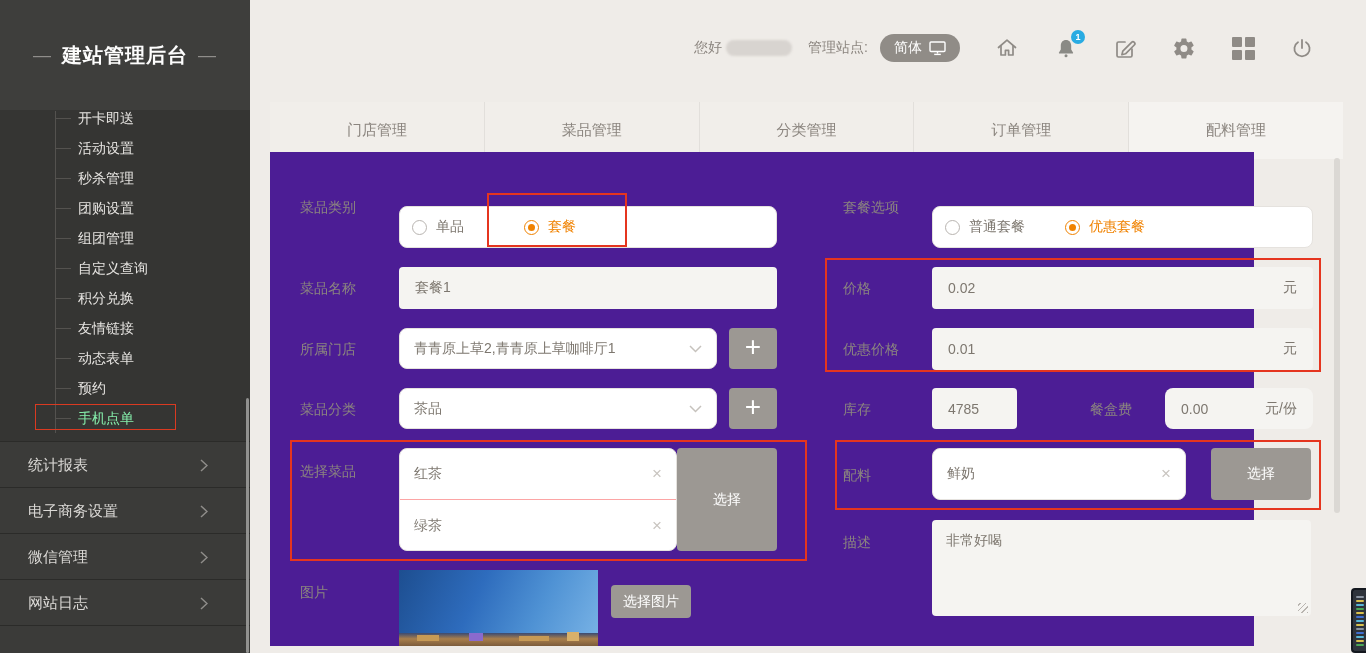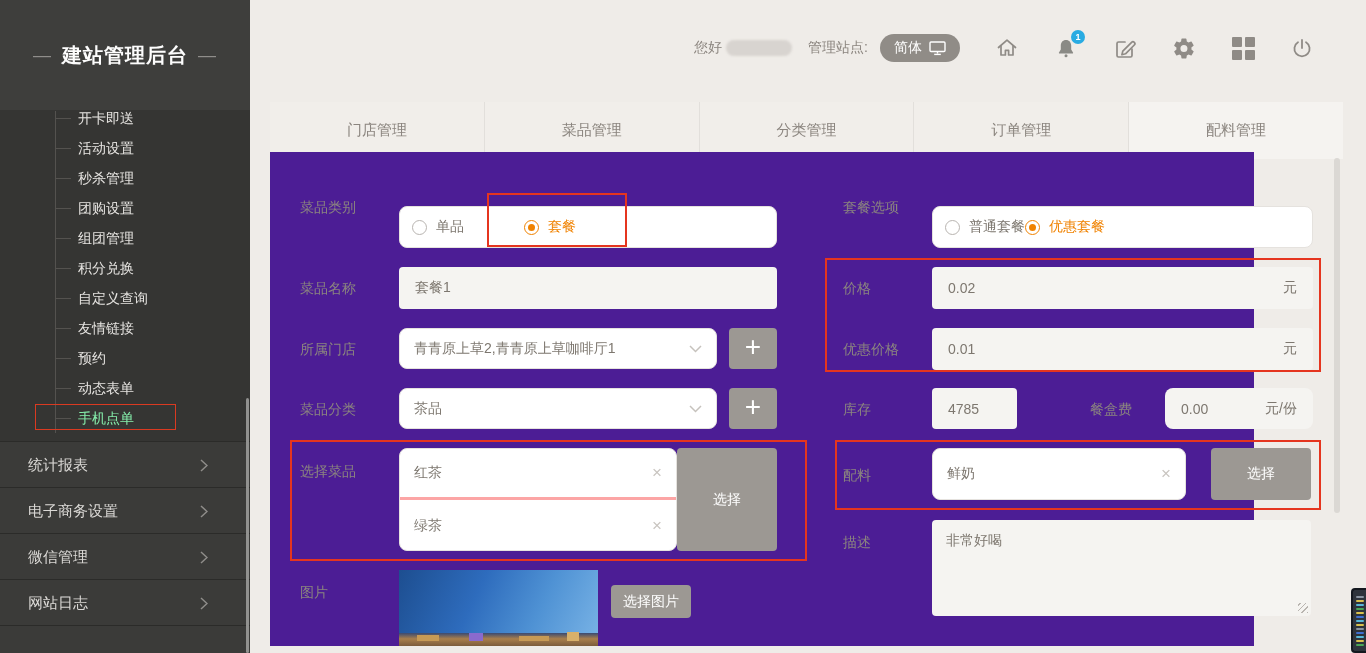--- a/index.html
+++ b/index.html
@@ -52,21 +52,21 @@
   .rdot { width:15px; height:15px; border:1px solid #b8b4b0; border-radius:50%; background:#fff; position:relative; }
   .radio.sel .rdot { border-color:#f08200; }
   .radio.sel .rdot::after { content:""; position:absolute; left:3px; top:3px; width:7px; height:7px; border-radius:50%; background:#f08200; }
   .radio span.lbl { color:#7d776f; font-size:14px; }
   .radio.sel span.lbl { color:#f08200; }
   .select { display:flex; align-items:center; padding:0 14px; color:#7d776f; font-size:14px; cursor:pointer; }
   .select .chevd { margin-left:auto; }
   .btn-grey { position:absolute; background:#9c9893; color:#fff; border:none; border-radius:4px; font-size:14px;
               display:flex; align-items:center; justify-content:center; cursor:pointer; font-family:inherit; }
   .plus { font-size:28px; font-weight:300; line-height:1; margin-top:-3px; }
-  .pick-row { height:51px; display:flex; align-items:center; padding:0 14px; color:#7d776f; font-size:14px; border-bottom:3px solid #fca5a5; }
+  .pick-row { height:51px; display:flex; align-items:center; padding:0 14px; color:#7d776f; font-size:14px; border-bottom:1px solid #fca5a5; }
   .pick-row:last-child { border-bottom:none; }
   .x-icon { margin-left:auto; color:#c9c5c0; font-size:17px; cursor:pointer; }
   .annotation { position:absolute; border:2px solid #e5351f; z-index:4; pointer-events:none; }
   .photo { position:absolute; left:129px; top:418px; width:199px; height:76px; overflow:hidden;
            background:linear-gradient(115deg,#1d4e90 0%,#2e6cbd 38%,#4f92d4 68%,#7ab4e6 100%); }
   .skyline { position:absolute; left:0; bottom:0; width:100%; height:13px;
              background:linear-gradient(180deg,#3a4a72 0%,#a97f4c 45%,#7c5c3c 100%); }
   .skyline i { position:absolute; bottom:5px; background:#c79a55; }
   .textarea { position:absolute; background:#f5f4f1; border-radius:4px; color:#7d776f; font-size:14px; padding:12px 14px; }
   .resize-grip { position:absolute; right:3px; bottom:3px; width:10px; height:10px;
@@ -91,25 +91,25 @@
     <span class="dash">—</span>
   </div>
 
   <div class="side-menu">
     <div class="tree-line"></div>
     <div class="menu-item">开卡即送</div>
     <div class="menu-item">活动设置</div>
     <div class="menu-item">秒杀管理</div>
     <div class="menu-item">团购设置</div>
     <div class="menu-item">组团管理</div>
+    <div class="menu-item">自定义查询</div>
     <div class="menu-item">积分兑换</div>
-    <div class="menu-item">自定义查询</div>
     <div class="menu-item">友情链接</div>
+    <div class="menu-item">动态表单</div>
     <div class="menu-item">预约</div>
-    <div class="menu-item">动态表单</div>
     <div class="menu-item active">手机点单</div>
   </div>
   <div class="annotation-sidebar"></div>
 
   <div class="side-sections">
     <div class="side-section">
       <span>统计报表</span>
       <span class="chev">
         <svg width="8" height="13" viewBox="0 0 8 13">
             <polyline points="1,1 7,6.5 1,12" fill="none" stroke="#8f8d8a" stroke-width="1.5"></polyline>
@@ -270,21 +270,21 @@
     <div class="skyline">
       <i style="left:18px;width:22px;height:6px;"></i>
       <i style="left:70px;width:14px;height:8px;background:#8a6acd;"></i>
       <i style="left:120px;width:30px;height:5px;"></i>
       <i style="left:168px;width:12px;height:9px;background:#d8b06a;"></i>
     </div>
   </div>
   <button class="btn-grey" style="left:341px;top:433px;width:80px;height:33px;">选择图片</button>
 
   <div class="flabel" style="left:573px;top:47px;">套餐选项</div>
-  <div class="box-bordered" style="left:662px;top:54px;width:381px;height:42px;display:flex;align-items:center;padding:0 12px;">
+  <div class="box-bordered" style="left:662px;top:54px;width:381px;height:42px;display:flex;align-items:center;gap:40px;padding:0 12px;">
     <span class="radio">
       <span class="rdot"></span>
       <span class="lbl">普通套餐</span>
     </span>
     <span class="radio sel">
       <span class="rdot"></span>
       <span class="lbl">优惠套餐</span>
     </span>
   </div>
 

